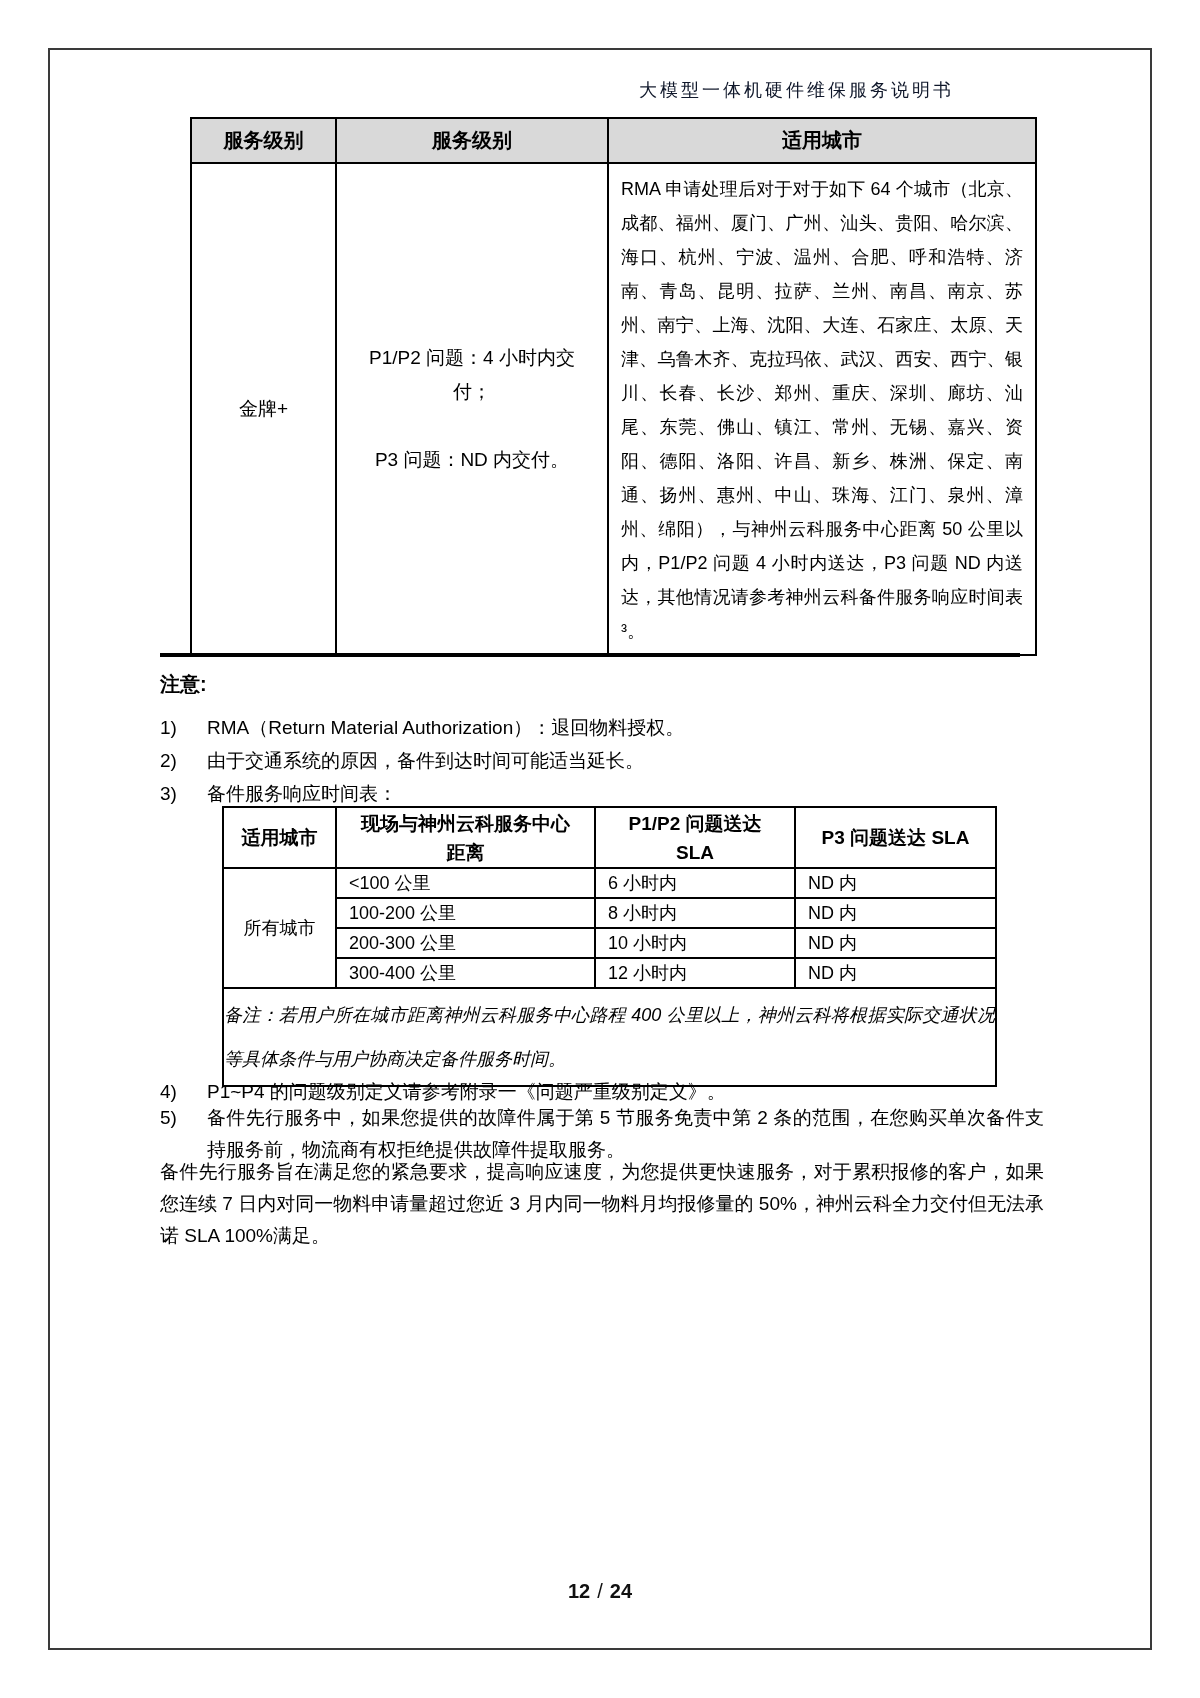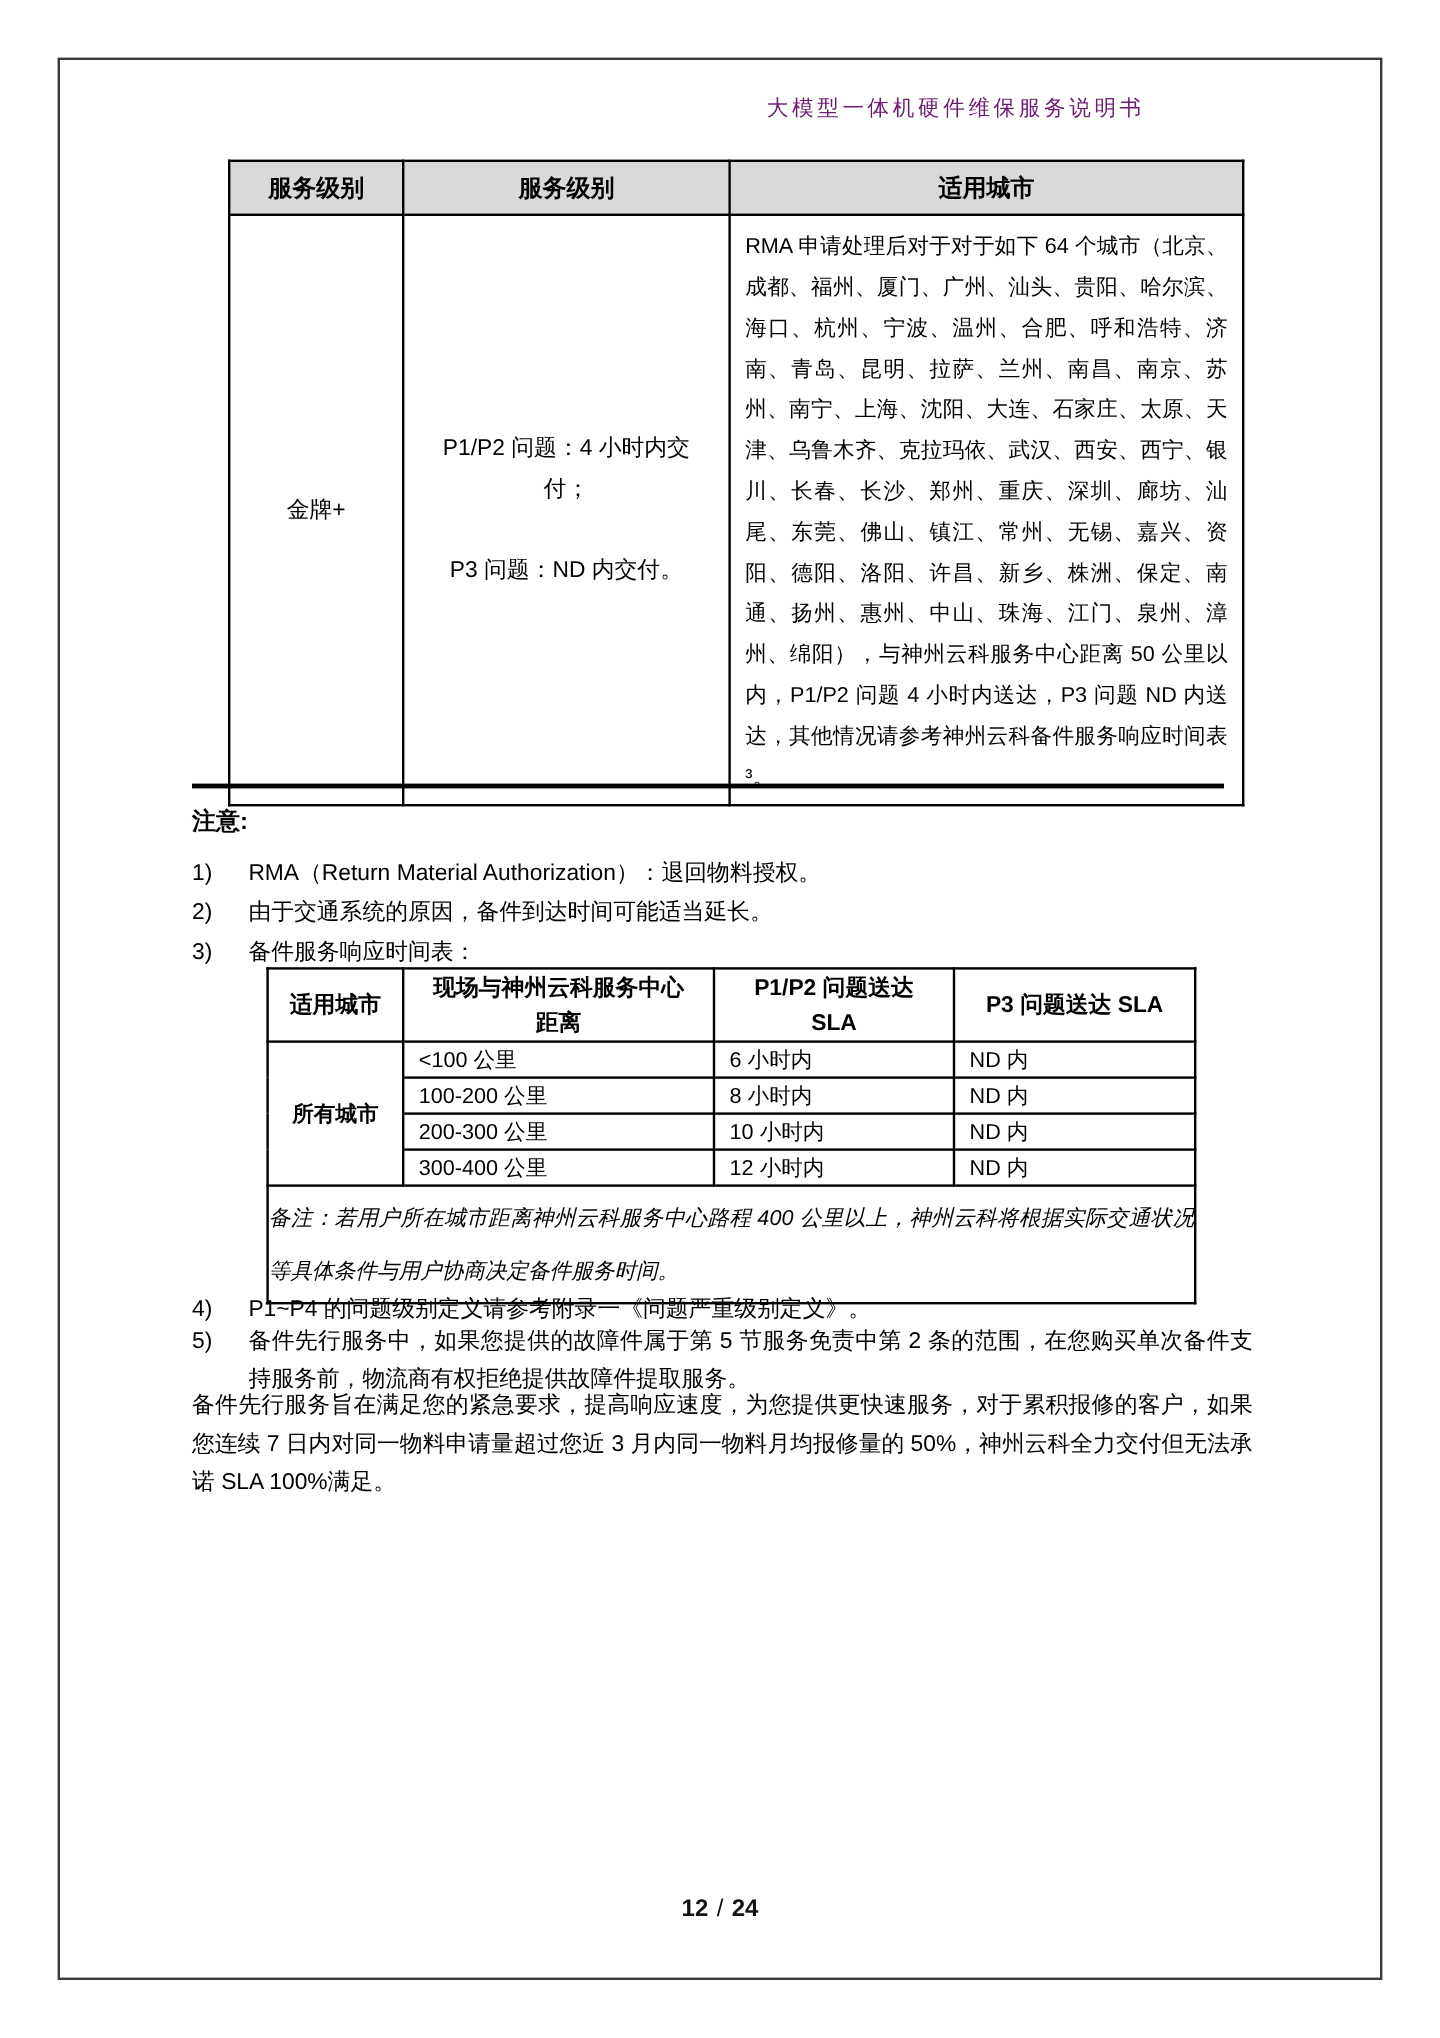--- a/index.html
+++ b/index.html
@@ -9,25 +9,25 @@
     font-family:"Liberation Sans","DejaVu Sans",sans-serif;
     overflow:hidden;
   }
   .frame {
     position:absolute; left:48px; top:48px; width:1100px; height:1598px;
     border:2px solid #3a3a3a;
   }
   .doc-header {
     position:absolute; top:78px; right:246px;
     font-family:"Liberation Serif","DejaVu Serif",serif;
-    font-size:18px; letter-spacing:3px; color:#701a75; white-space:nowrap;
+    font-size:18px; letter-spacing:3px; color:#0f172a; white-space:nowrap;
   }
   
   table { border-collapse:collapse; table-layout:fixed; }
-  .t1 { position:absolute; left:190px; top:133px; width:845px; }
+  .t1 { position:absolute; left:190px; top:117px; width:845px; }
   .t1 th, .t1 td { border:2px solid #000; }
   .t1 th {
     background:#d9d9d9; height:43px; font-size:20px; font-weight:bold;
     text-align:center; padding:0;
   }
   .t1 tbody tr { height:452px; }
   .t1 .level { text-align:center; vertical-align:middle; font-size:19px;border-radius:12px; }
   .t1 .resp  { vertical-align:middle; font-size:19px; padding:0;border-radius:12px; }
   .resp-text { width:232px; margin:0 auto; white-space:pre-line; line-height:34px; text-align:center; }
   .t1 .cities {
@@ -47,21 +47,21 @@
   .n5 { top:1102px; width:884px; }
   
   .t2 { position:absolute; left:222px; top:806px; width:773px; font-size:18px; }
   .t2 th, .t2 td { border:2px solid #000; }
   .t2 th {
     font-size:19px; font-weight:bold; text-align:center;
     height:59px; line-height:29px; padding:0 8px; white-space:pre-line;
     background:#fff;
   }
   .t2 td { height:28px; padding:0 12px; }
-  .t2 .scope { text-align:center;font-weight:bold; }
+  .t2 .scope { text-align:center; }
   .t2 .remark { height:auto; line-height:44px; padding:4px 0; text-align:justify;font-style:italic; }
   
   .closing {
     position:absolute; left:160px; top:1156px; width:884px;
     font-size:19px; line-height:32px; text-align:justify;
   }
   .footer {
     position:absolute; left:0; top:1580px; width:100%; text-align:center;
     font-family:Liberation Sans, sans-serif;
     font-size:20px; font-weight:bold; color:#111;

